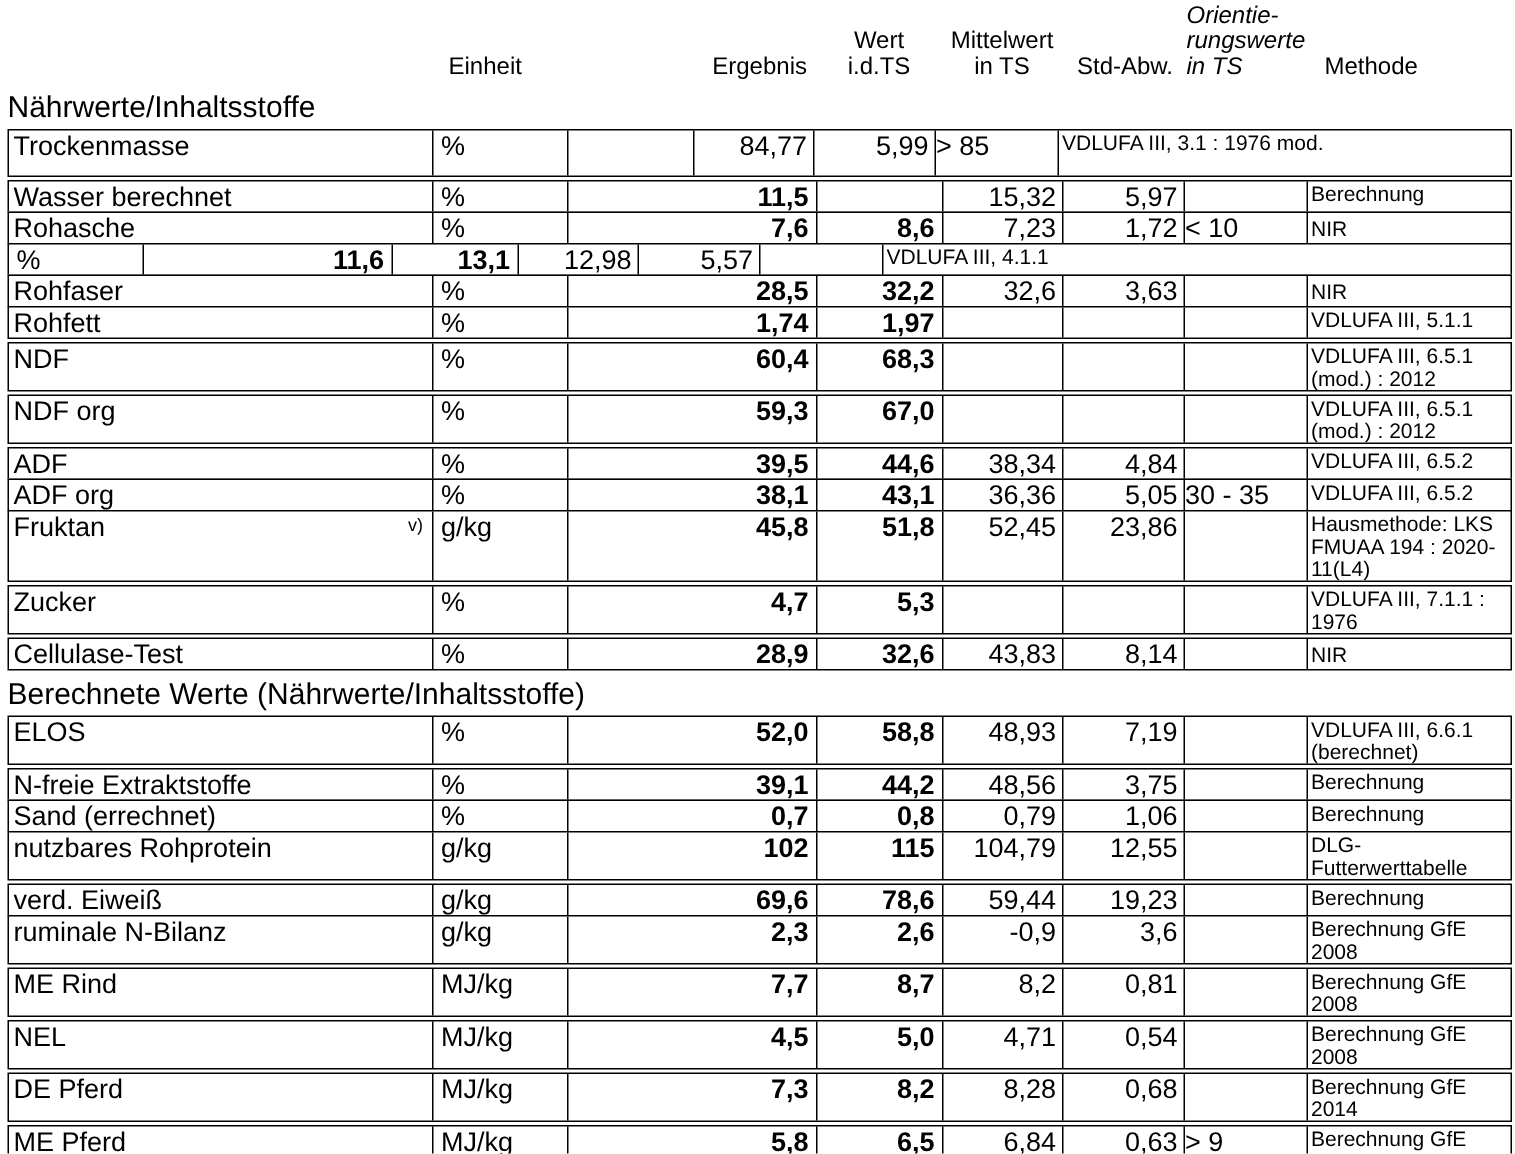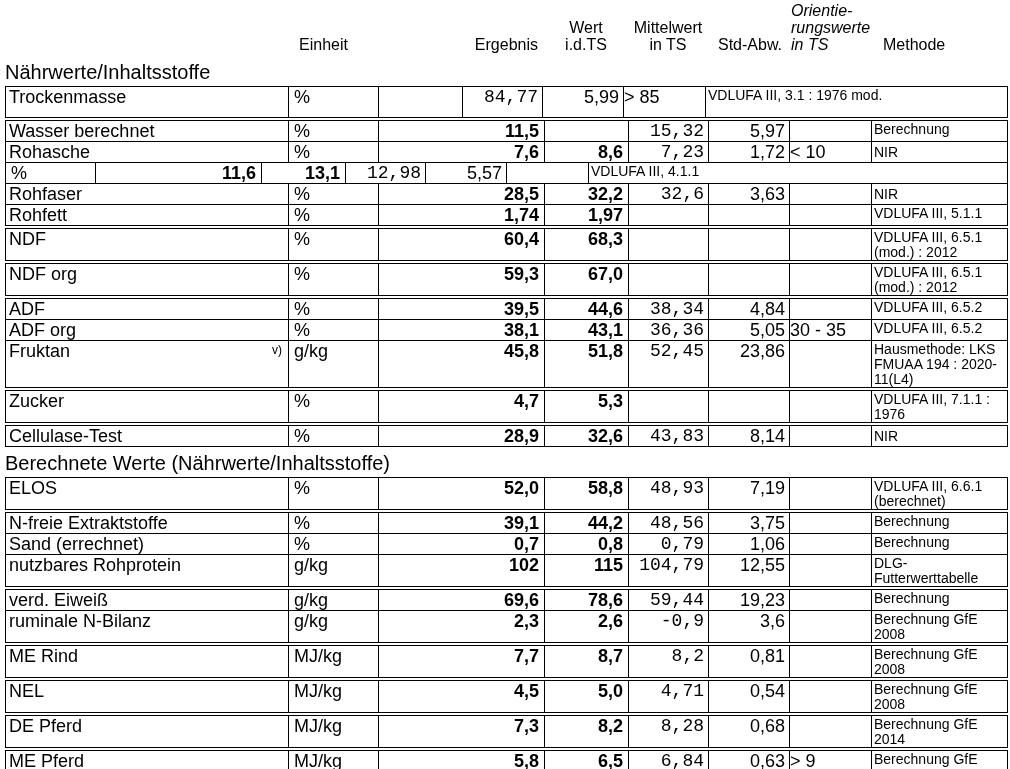--- a/index.html
+++ b/index.html
@@ -46,21 +46,21 @@
   .h2{min-height:32px;}
   .h3{min-height:44px;}
 
   .c{box-sizing:border-box;border-right:1px solid #000;overflow:hidden;}
   .c:last-child{border-right:none;}
   .c-name{width:283px;padding-left:3px;display:flex;justify-content:space-between;align-items:flex-start;}
   .sup{font-size:12px;line-height:12px;padding:3px 6px 0 0;}
   .c-unit{width:90px;padding-left:5px;}
   .c-ergebnis{width:166px;text-align:right;padding-right:5px;font-weight:bold;}
   .c-wert{width:84px;text-align:right;padding-right:5px;font-weight:bold;}
-  .c-mittel{width:80px;text-align:right;padding-right:4px;font-family:Liberation Mono, monospace;}
+  .c-mittel{width:80px;text-align:right;padding-right:4px;}
   .c-std{width:81px;text-align:right;padding-right:4px;}
   .c-orient{width:82px;text-align:left;padding-right:2px;}
   .c-methode{flex:1;font-size:14px;line-height:15px;padding:1px 2px 0 2px;}
   .c-methode.m-big{font-size:14px;line-height:20px;padding-top:0;}
 </style>
 </head>
 <body>
 
 <div class="page">
   <div class="col-headers" id="colHeaders">

